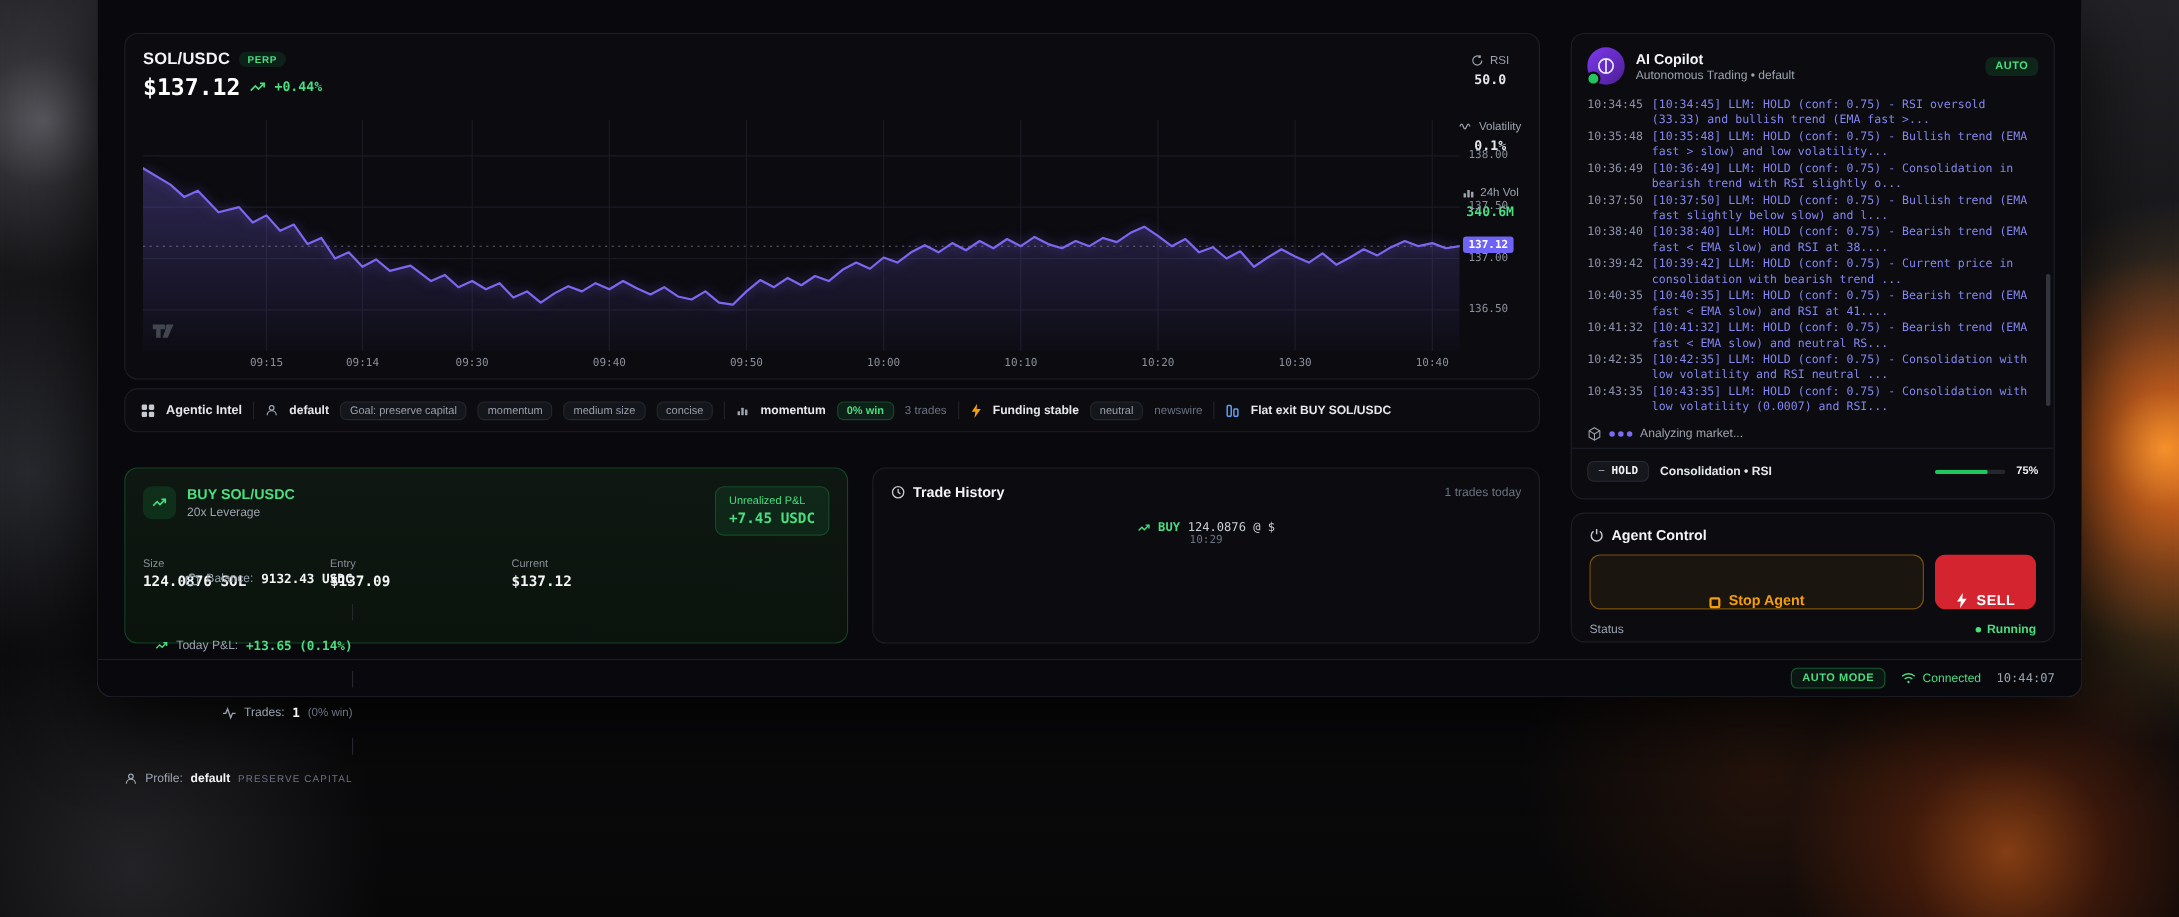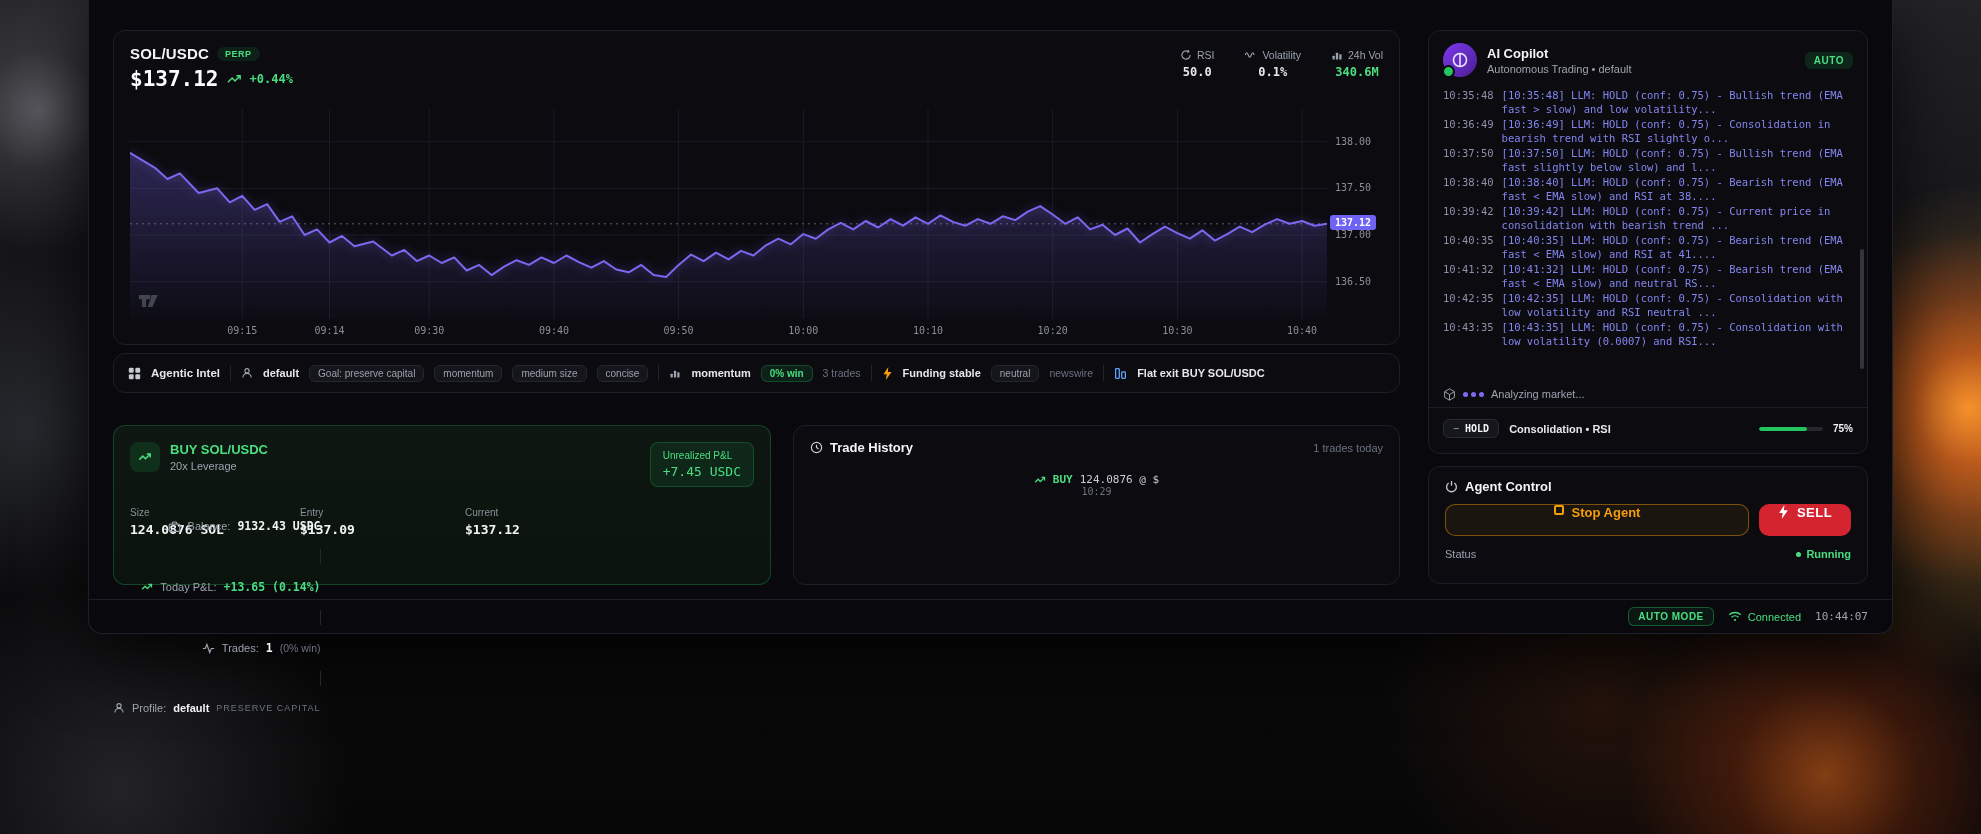--- a/index.html
+++ b/index.html
@@ -32,21 +32,21 @@
 
   
   .chart-panel { height:315px; padding:14px 16px 0; overflow:hidden; }
   .chart-header { display:flex; justify-content:space-between; align-items:flex-start; height:56px; margin-bottom:8px; }
   .sym-row { display:flex; align-items:center; gap:8px; }
   .sym { font-size:15px; font-weight:bold; color:#f3f4f6; letter-spacing:0.2px; }
   .perp-badge { font-size:9px; font-weight:bold; color:#4ade80; background:rgba(34,197,94,0.12); border-radius:9px; padding:2px 8px; letter-spacing:0.5px; }
   .price-row { display:flex; align-items:center; gap:8px; margin-top:5px; }
   .price { font-family:"DejaVu Sans Mono", monospace; font-size:21px; font-weight:bold; color:#ffffff; }
   .chg { font-family:"DejaVu Sans Mono", monospace; font-size:12px; font-weight:bold; color:#4ade80; }
-  .chart-stats { display:flex; gap:30px; padding-top:4px; }
+  .chart-stats { display:flex; gap:30px; padding-top:4px;flex-direction:column; }
   .stat { text-align:center; }
   .stat-label { display:flex; align-items:center; gap:5px; font-size:10.5px; color:#9ca3af; justify-content:center; }
   .stat-value { margin-top:4px; font-family:"DejaVu Sans Mono", monospace; font-size:12px; font-weight:bold; color:#e5e7eb; }
   .stat-value.green { color:#4ade80; }
   .chart-body { display:flex; }
   .plot-col { flex:1; position:relative; min-width:0; }
   .chart-plot { height:210px; position:relative; }
   .chart-xaxis { height:20px; position:relative; margin-top:4px; }
   .xtick { position:absolute; top:2px; transform:translateX(-50%); font-family:"DejaVu Sans Mono", monospace; font-size:10px; color:#8b8f9a; }
   .chart-yaxis { flex:0 0 56px; height:210px; position:relative; }
@@ -68,21 +68,21 @@
   .bottom-row { display:flex; gap:22px; margin-top:32px; height:160px; }
   .position-card { flex:0 0 658px; border:1px solid rgba(34,197,94,0.28); border-radius:12px;
     background:linear-gradient(180deg,#0e1711,#0b130d); padding:16px; }
   .pos-head { display:flex; justify-content:space-between; align-items:flex-start; }
   .pos-left { display:flex; gap:10px; }
   .pos-icon { width:30px; height:30px; border-radius:8px; background:rgba(34,197,94,0.15); display:flex; align-items:center; justify-content:center; }
   .pos-title { font-size:13px; font-weight:bold; color:#4ade80; }
   .pos-sub { font-size:11px; color:#9ca3af; margin-top:3px; }
   .pnl-box { background:rgba(34,197,94,0.1); border:1px solid rgba(34,197,94,0.25); border-radius:8px; padding:7px 12px; text-align:left; }
   .pnl-label { font-size:10px; color:#4ade80; }
-  .pnl-value { font-family:"DejaVu Sans Mono", monospace; font-size:13px; font-weight:normal; color:#4ade80; margin-top:3px;text-align:right; }
+  .pnl-value { font-family:"DejaVu Sans Mono", monospace; font-size:13px; font-weight:bold; color:#4ade80; margin-top:3px;text-align:right; }
   .pos-stats { display:grid; grid-template-columns:170px 165px 1fr; margin-top:20px; }
   .pos-stat-label { font-size:10px; color:#8b8f98; }
   .pos-stat-value { font-family:"DejaVu Sans Mono", monospace; font-size:13px; font-weight:bold; color:#f3f4f6; margin-top:4px; }
 
   .trade-panel { flex:1; padding:14px 16px; }
   .trade-head { display:flex; justify-content:space-between; align-items:center; }
   .trade-title-wrap { display:flex; align-items:center; gap:7px; }
   .trade-title { font-size:13px; font-weight:bold; color:#f3f4f6; }
   .trade-count { font-size:11px; color:#6b7280; }
   .trade-row { display:flex; justify-content:space-between; align-items:center; margin-top:18px;flex-direction:column; }
@@ -119,21 +119,21 @@
   .hold-spacer { flex:1; }
   .hold-track { width:64px; height:4px; background:#26262e; border-radius:2px; overflow:hidden; }
   .hold-fill { height:100%; background:#22c55e; border-radius:2px; }
   .hold-pct { font-size:10px; font-weight:bold; color:#f3f4f6; }
 
   
   .agent-panel { height:118px; margin-top:12px; padding:12px 16px; }
   .agent-head { display:flex; align-items:center; gap:7px; }
   .agent-title { font-size:13px; font-weight:bold; color:#f3f4f6; }
   .agent-buttons { display:flex; gap:10px; margin-top:10px; }
-  .btn { display:flex; align-items:flex-start; justify-content:center; gap:8px; height:32px; border-radius:10px; cursor:pointer; border:1px solid transparent; }
+  .btn { display:flex; align-items:flex-end; justify-content:center; gap:8px; height:50px; border-radius:10px; cursor:pointer; border:1px solid transparent; }
   .btn-stop { flex:1; background:rgba(245,158,11,0.07); border-color:rgba(245,158,11,0.45); color:#f59e0b; font-size:13px; font-weight:bold; }
   .stop-square { width:10px; height:10px; border:2px solid #f59e0b; border-radius:2px; }
   .btn-sell { flex:0 0 92px; background:#d32430; color:#ffffff; font-size:13px; font-weight:bold; letter-spacing:0.5px; }
   .agent-status-row { display:flex; justify-content:space-between; align-items:flex-start; margin-top:12px; }
   .agent-status-label { font-size:11px; color:#9ca3af; }
   .agent-status-value { display:flex; align-items:center; gap:5px; font-size:11px; font-weight:bold; color:#4ade80; }
   .green-dot { width:5px; height:5px; border-radius:50%; background:#4ade80; }
 
   
   .status-bar { position:absolute; left:0; right:0; bottom:0; height:34px; border-top:1px solid #1e1e27;
@@ -389,20 +389,24 @@
           </div>
           <div>
             <div class="copilot-title">AI Copilot</div>
             <div class="copilot-sub">Autonomous Trading • default</div>
           </div>
           <span class="auto-pill">AUTO</span>
         </div>
         <div class="copilot-log-wrap">
           <div class="copilot-log">
               <div class="log-row">
+                <span class="log-time">10:34:45</span>
+                <span class="log-msg">[10:34:45] LLM: HOLD (conf: 0.75) - RSI oversold (33.33) and bullish trend (EMA fast &gt;...</span>
+              </div>
+              <div class="log-row">
                 <span class="log-time">10:35:48</span>
                 <span class="log-msg">[10:35:48] LLM: HOLD (conf: 0.75) - Bullish trend (EMA fast &gt; slow) and low volatility...</span>
               </div>
               <div class="log-row">
                 <span class="log-time">10:36:49</span>
                 <span class="log-msg">[10:36:49] LLM: HOLD (conf: 0.75) - Consolidation in bearish trend with RSI slightly o...</span>
               </div>
               <div class="log-row">
                 <span class="log-time">10:37:50</span>
                 <span class="log-msg">[10:37:50] LLM: HOLD (conf: 0.75) - Bullish trend (EMA fast slightly below slow) and l...</span>

